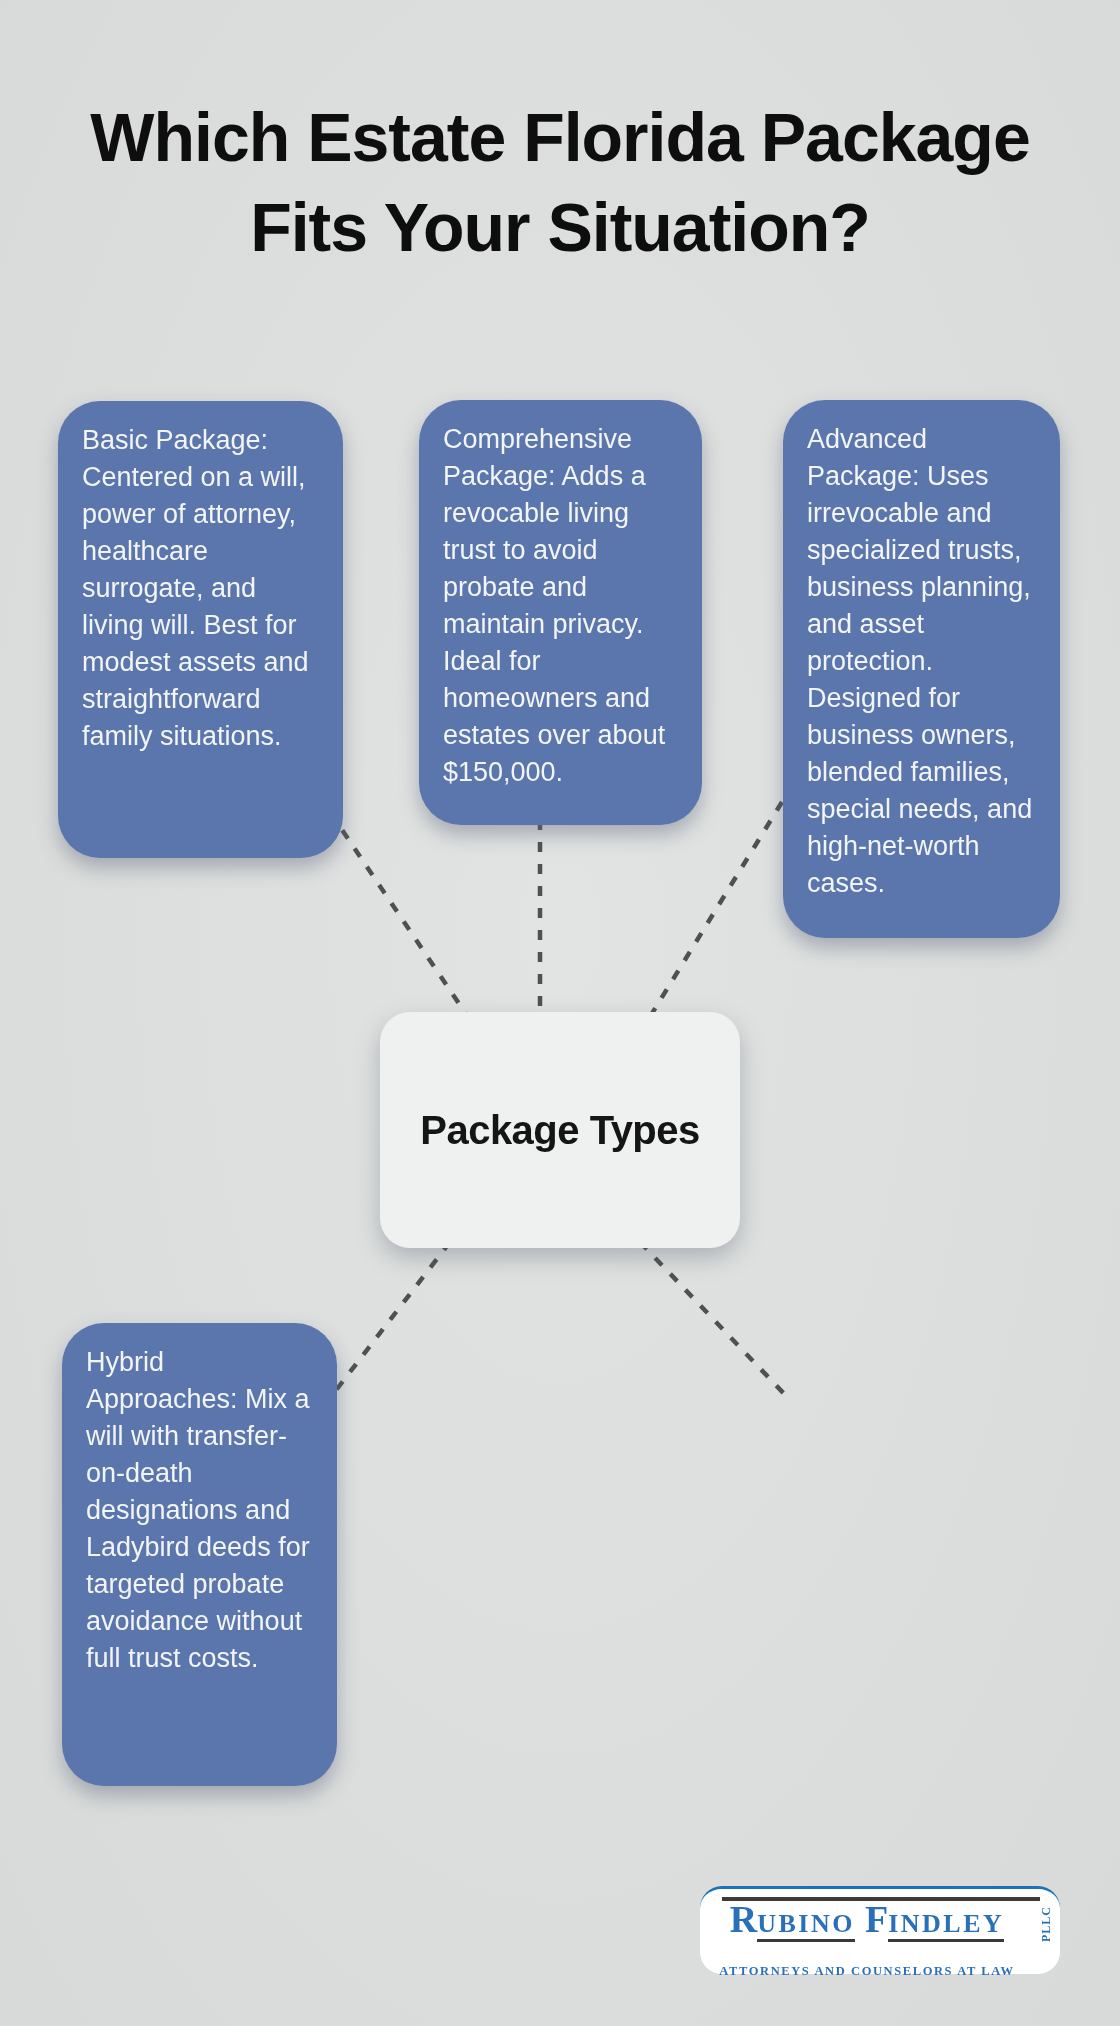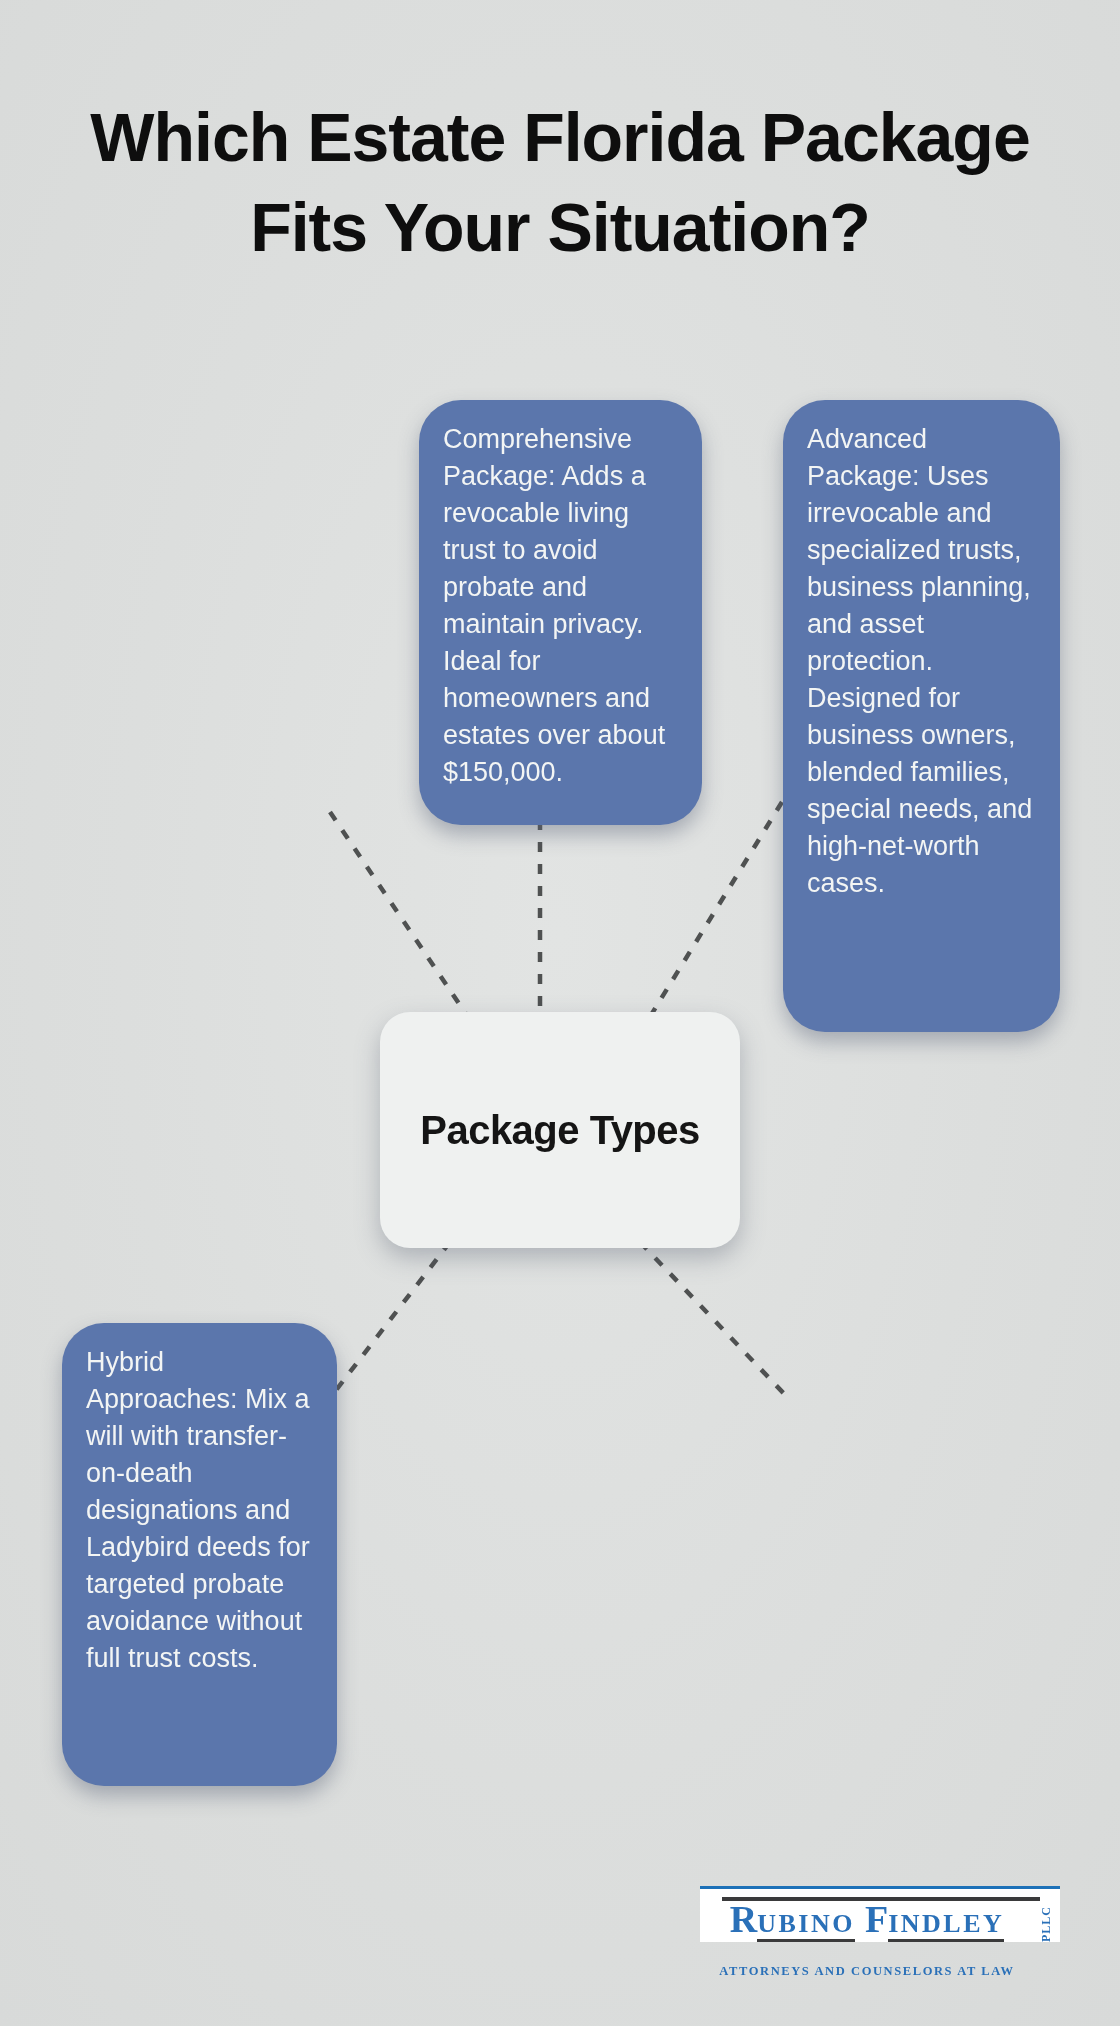--- a/index.html
+++ b/index.html
@@ -17,34 +17,34 @@
   .node{
     position:absolute;
     background:#5b76ac;color:#f3f5f4;
     border-radius:42px;
     padding:21px 24px;box-sizing:border-box;
     font-size:27px;line-height:37px;
     box-shadow:0 10px 20px rgba(96,105,125,0.45);
   }
   .node-basic        {left:58px;  top:401px;  width:285px; height:457px;}
   .node-comprehensive{left:419px; top:400px;  width:283px; height:425px;}
-  .node-advanced     {left:783px; top:400px;  width:277px; height:632px;}
+  .node-advanced     {left:783px; top:400px;  width:277px; height:538px;}
   .node-hybrid       {left:62px;  top:1323px; width:275px; height:463px;}
   .node-florida      {left:782px; top:1323px; width:280px; height:382px;}
   .center-node{
     position:absolute;left:380px;top:1012px;width:360px;height:236px;
     background:#eff1f0;border-radius:30px;
     box-shadow:0 10px 24px rgba(80,90,105,0.35);
     display:flex;align-items:center;justify-content:center;
     font-size:40px;font-weight:700;color:#151515;letter-spacing:-0.5px;
   }
   .logo-box{
-    position:absolute;left:700px;top:1886px;width:360px;height:56px;
+    position:absolute;left:700px;top:1886px;width:360px;height:88px;
     background:#ffffff;border-top:3px solid #1d71b8;box-sizing:border-box;
-    font-family:"Liberation Serif", serif;color:#2a70b8;
+    font-family:"Liberation Serif", serif;color:#2a70b8;border-radius:22px;
   }
   .logo-bar-top{position:absolute;left:22px;right:20px;top:8px;height:4px;background:#3a3a3b;}
   .logo-name{
     position:absolute;left:0;right:26px;top:9px;height:42px;
     text-align:center;white-space:nowrap;
   }
   .logo-initial{font-size:38px;font-weight:700;line-height:42px;vertical-align:baseline;}
   .logo-rest{
     font-size:26px;font-weight:700;letter-spacing:2.5px;
     border-bottom:3.5px solid #3a3a3b;padding-bottom:1px;
@@ -68,20 +68,23 @@
   <div class="title">Which Estate Florida Package Fits Your Situation?</div>
 
   <svg class="connectors" viewBox="0 0 1120 2026" xmlns="http://www.w3.org/2000/svg">
     <line x1="330" y1="812" x2="470" y2="1020" stroke="#4f5151" stroke-width="4.5" stroke-dasharray="10 12"></line>
     <line x1="540" y1="820" x2="540" y2="1016" stroke="#4f5151" stroke-width="4.5" stroke-dasharray="10 12"></line>
     <line x1="782" y1="802" x2="648" y2="1020" stroke="#4f5151" stroke-width="4.5" stroke-dasharray="10 12"></line>
     <line x1="450" y1="1242" x2="330" y2="1398" stroke="#4f5151" stroke-width="4.5" stroke-dasharray="10 12"></line>
     <line x1="640" y1="1242" x2="790" y2="1400" stroke="#4f5151" stroke-width="4.5" stroke-dasharray="10 12"></line>
   </svg>
 
+  <div class="node node-basic">
+    <span>Basic Package: Centered on a will, power of attorney, healthcare surrogate, and living will. Best for modest assets and straightforward family situations.</span>
+  </div>
 
   <div class="node node-comprehensive">
     <span>Comprehensive Package: Adds a revocable living trust to avoid probate and maintain privacy. Ideal for homeowners and estates over about $150,000.</span>
   </div>
 
   <div class="node node-advanced">
     <span>Advanced Package: Uses irrevocable and specialized trusts, business planning, and asset protection. Designed for business owners, blended families, special needs, and high-net-worth cases.</span>
   </div>
 
   <div class="node node-hybrid">

